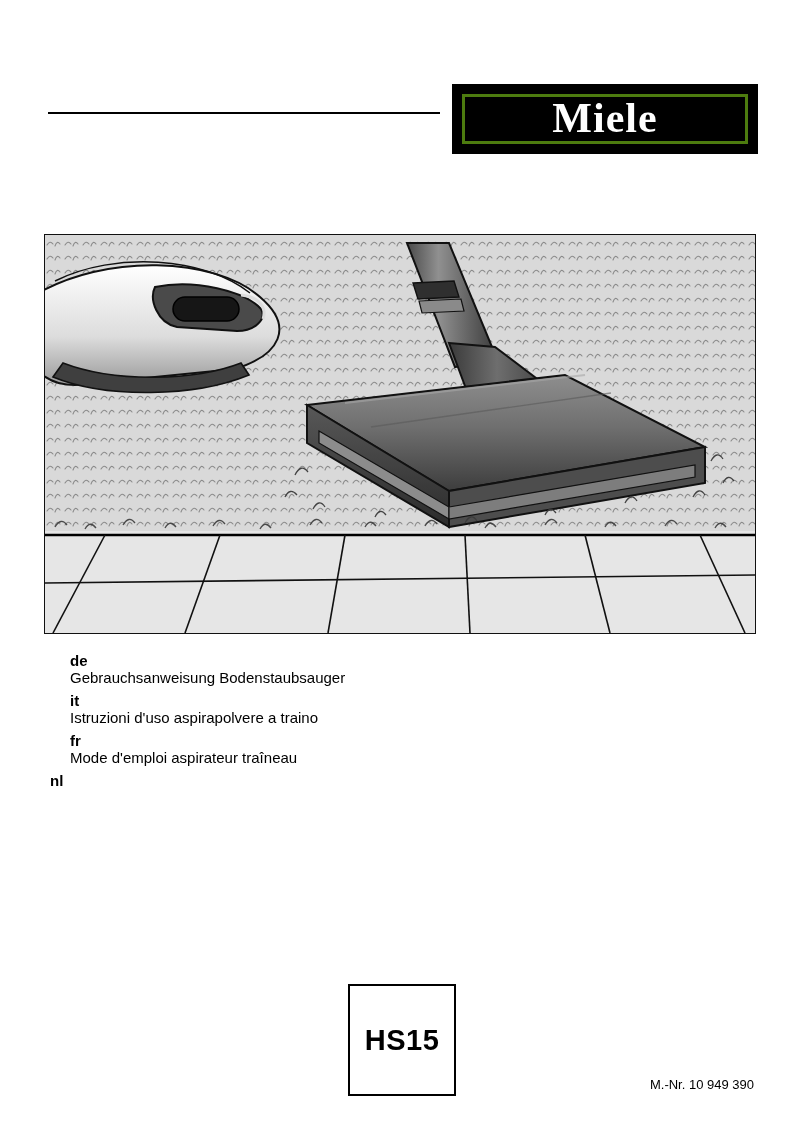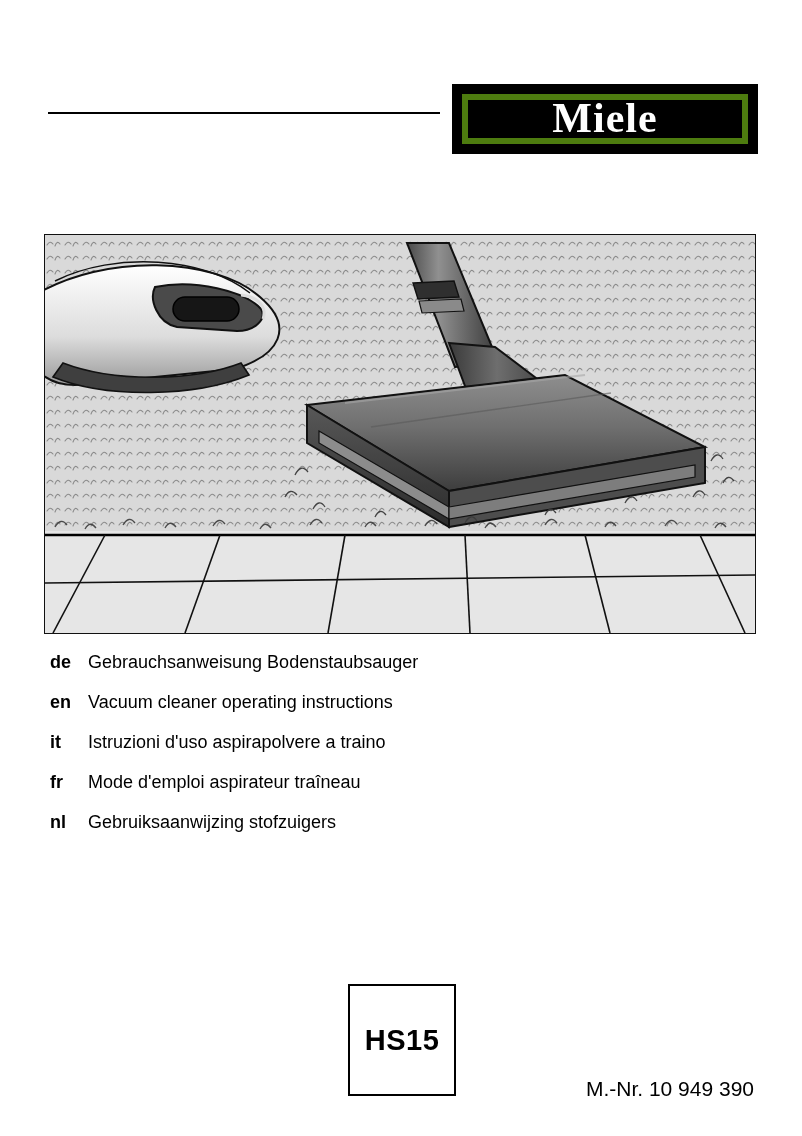--- a/index.html
+++ b/index.html
@@ -40,21 +40,21 @@
     height: 64px;
     background: #000000;
     border: 3px solid #000;
     display: flex;
     align-items: center;
     justify-content: center;
   }
   .logo-inner {
     width: 286px;
     height: 50px;
-    border: 6px solid #4d7c0f;
+    border: 3px solid #4d7c0f;
     display: flex;
     align-items: center;
     justify-content: center;
     box-sizing: border-box;
     text-align: center;
   }
   .logo-text {
     color: #ffffff;
     font-family: "Liberation Serif", serif;
     font-weight: bold;
@@ -81,30 +81,31 @@
   .lang-list {
     position: absolute;
     left: 50px;
     top: 652px;
     width: 700px;
   }
   .lang-row {
     display: flex;
     align-items: baseline;
     height: 40px;
-    font-size: 18px;
+    font-size: 15px;
+    flex-direction: column;
   }
   .lang-code {
     font-weight: bold;
     min-width: 34px;
     display: inline-block;
   }
   .lang-title {
     font-weight: normal;
-    margin-left: 4px;
+    margin-left: 20px;
   }
 
   
   .model-box {
     position: absolute;
     left: 348px;
     top: 984px;
     width: 104px;
     height: 108px;
     border: 2px solid #000;
@@ -116,21 +117,21 @@
     font-size: 29px;
     font-weight: bold;
     letter-spacing: 0.5px;
   }
 
   
   .material-no {
     position: absolute;
     right: 48px;
     top: 1077px;
-    font-size: 21px;
+    font-size: 13px;
   }
 </style>
 </head>
 <body>
 
 <div class="header">
   <div class="header-rule"></div>
   <div class="logo-box">
     <div class="logo-inner">
       <span class="logo-text">Miele</span>
@@ -230,34 +231,29 @@
     </g>
   </svg>
 </div>
 
 <div class="lang-list">
   <div class="lang-row">
     <span class="lang-code">de</span>
     <span class="lang-title">Gebrauchsanweisung Bodenstaubsauger</span>
   </div>
   <div class="lang-row">
-    <span class="lang-code">en</span>
-    <span class="lang-title">Vacuum cleaner operating instructions</span>
-  </div>
-  <div class="lang-row">
     <span class="lang-code">it</span>
     <span class="lang-title">Istruzioni d'uso aspirapolvere a traino</span>
   </div>
   <div class="lang-row">
     <span class="lang-code">fr</span>
     <span class="lang-title">Mode d'emploi aspirateur traîneau</span>
   </div>
   <div class="lang-row">
     <span class="lang-code">nl</span>
-    <span class="lang-title">Gebruiksaanwijzing stofzuigers</span>
   </div>
 </div>
 
 <div class="model-box">
   <span class="model-text">HS15</span>
 </div>
 
 <div class="material-no">M.-Nr. 10 949 390</div>
 
 </body></html>

